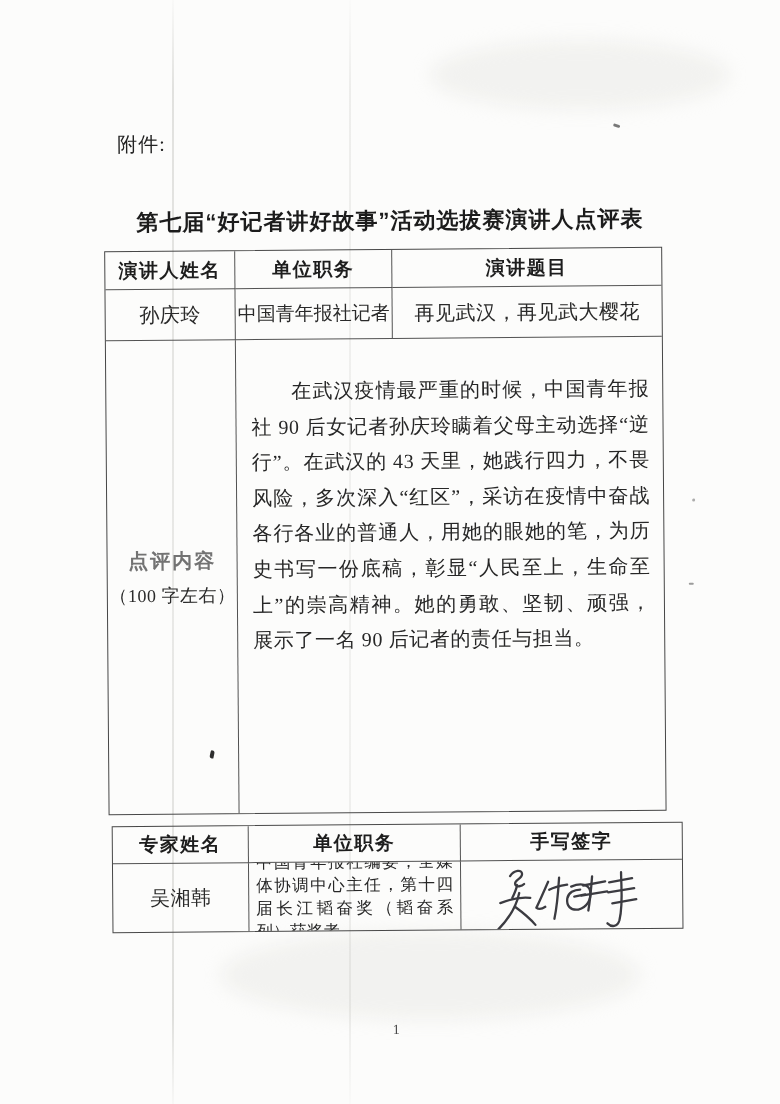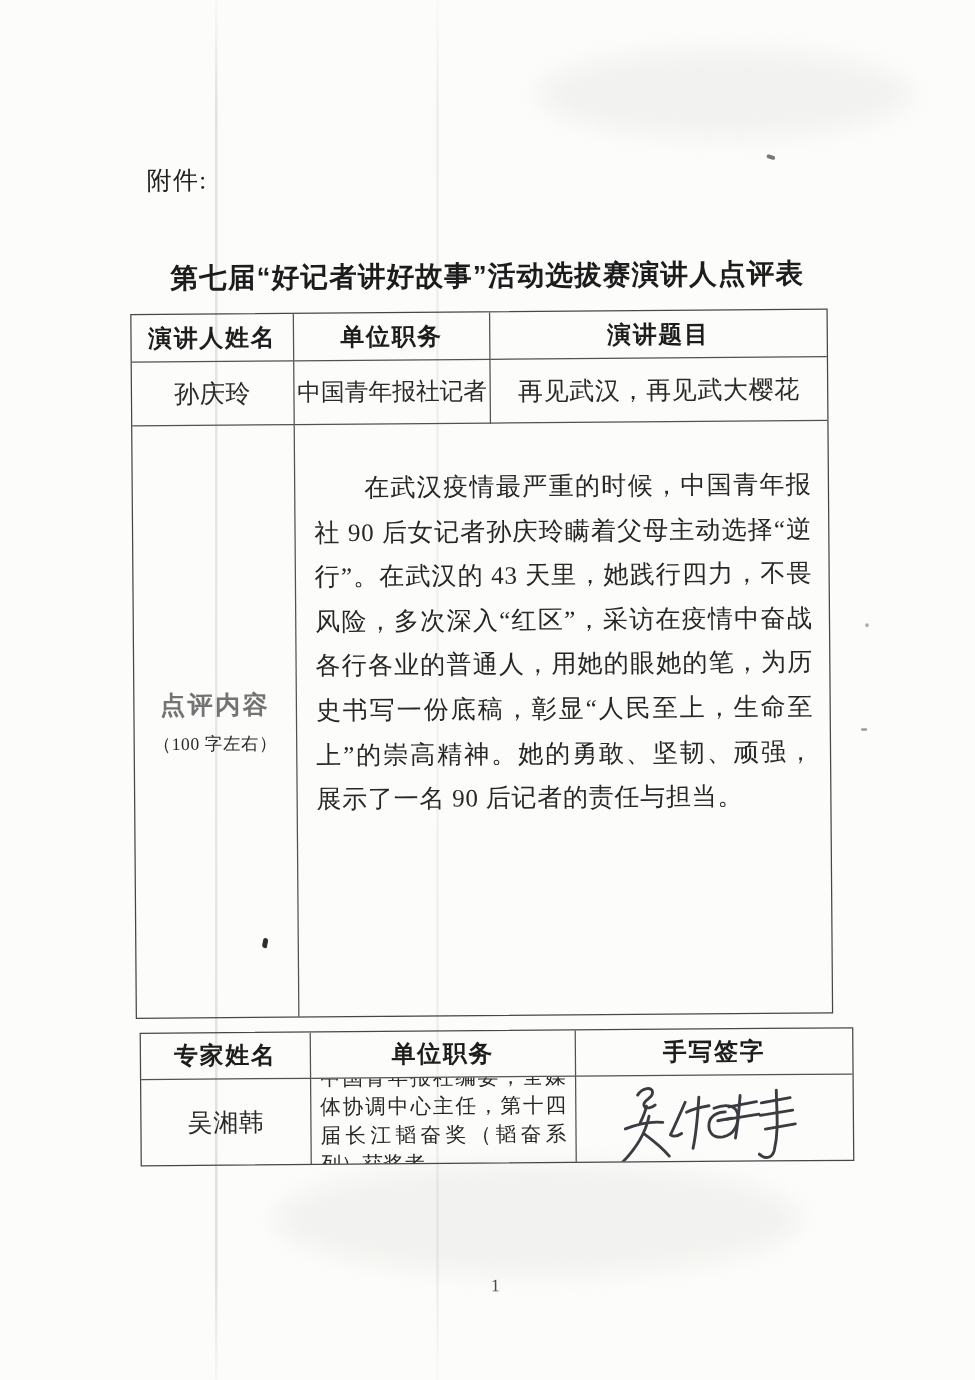--- a/index.html
+++ b/index.html
@@ -85,21 +85,21 @@
   }
   .td{font-size:20px;letter-spacing:0.5px;color:#2a2a2a;}
   .comment-label-cell{
     flex-direction:column;gap:9px;
     align-items:center;justify-content:center;
   }
   .comment-label{
     font-family:"Liberation Sans",sans-serif;
     font-weight:bold;font-size:20px;letter-spacing:2px;color:#737373;
   }
-  .comment-sublabel{font-size:14px;letter-spacing:0.5px;color:#2a2a2a;}
+  .comment-sublabel{font-size:18px;letter-spacing:0.5px;color:#2a2a2a;}
   .comment-cell{
     align-items:flex-start;justify-content:flex-start;
   }
   .comment-text{
     margin:0;
     padding:34px 13px 0 15px;
     font-size:20px;line-height:35.6px;
     letter-spacing:0.6px;
     text-align:justify;
     text-indent:2em;

